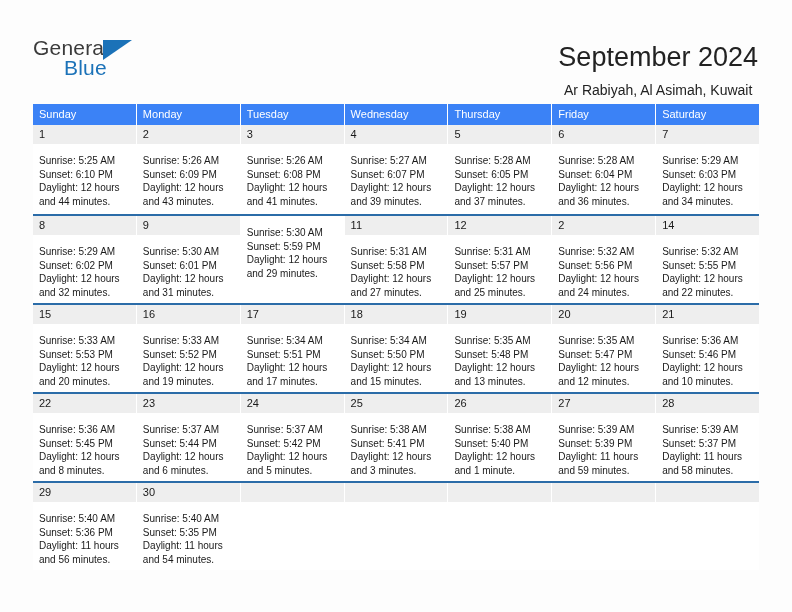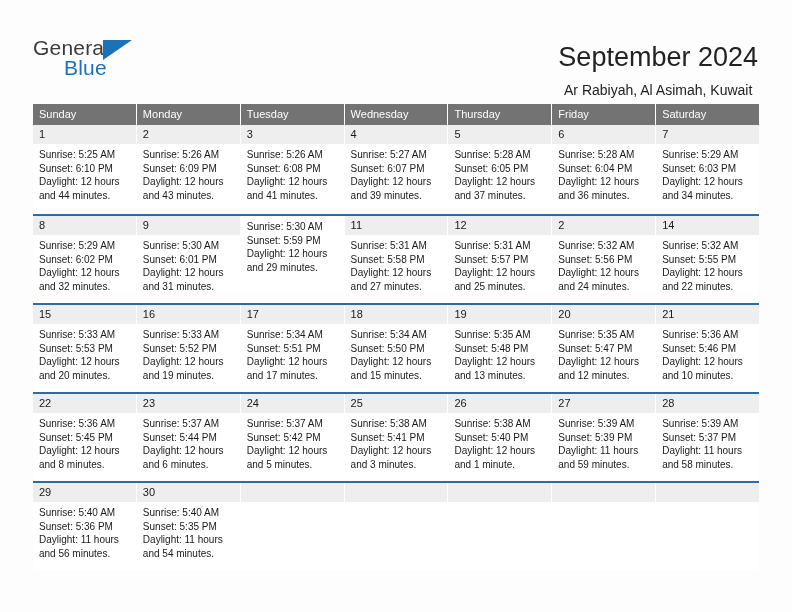--- a/index.html
+++ b/index.html
@@ -94,21 +94,21 @@
     top: 104px;
     width: 726px;
   }
   .weekday-row {
     display: flex;
     width: 100%;
     height: 21px;
   }
   .weekday {
     flex: 1 1 0;
-    background: #737373;
+    background: #3b82f6;
     color: #ffffff;
     font-size: 11px;
     line-height: 21px;
     padding-left: 6px;
     box-sizing: border-box;
     border-right: 1px solid #ffffff;
     overflow: hidden;
     white-space: nowrap;
   }
   .weekday:last-child { border-right: none; }
@@ -132,21 +132,21 @@
   .day-num {
     background: #eeeeee;
     height: 19px;
     font-size: 11px;
     line-height: 19px;
     padding-left: 6px;
     color: #1a1a1a;
     box-sizing: border-box;
   }
   .day-body {
-    padding: 4px 5px 0 6px;
+    padding: 10px 5px 0 6px;
     font-size: 10px;
     line-height: 13.6px;
     color: #1a1a1a;
   }
   .day-body div {
     white-space: nowrap;
   }
   .day-cell.empty .day-num {
     background: #eeeeee;
   }

